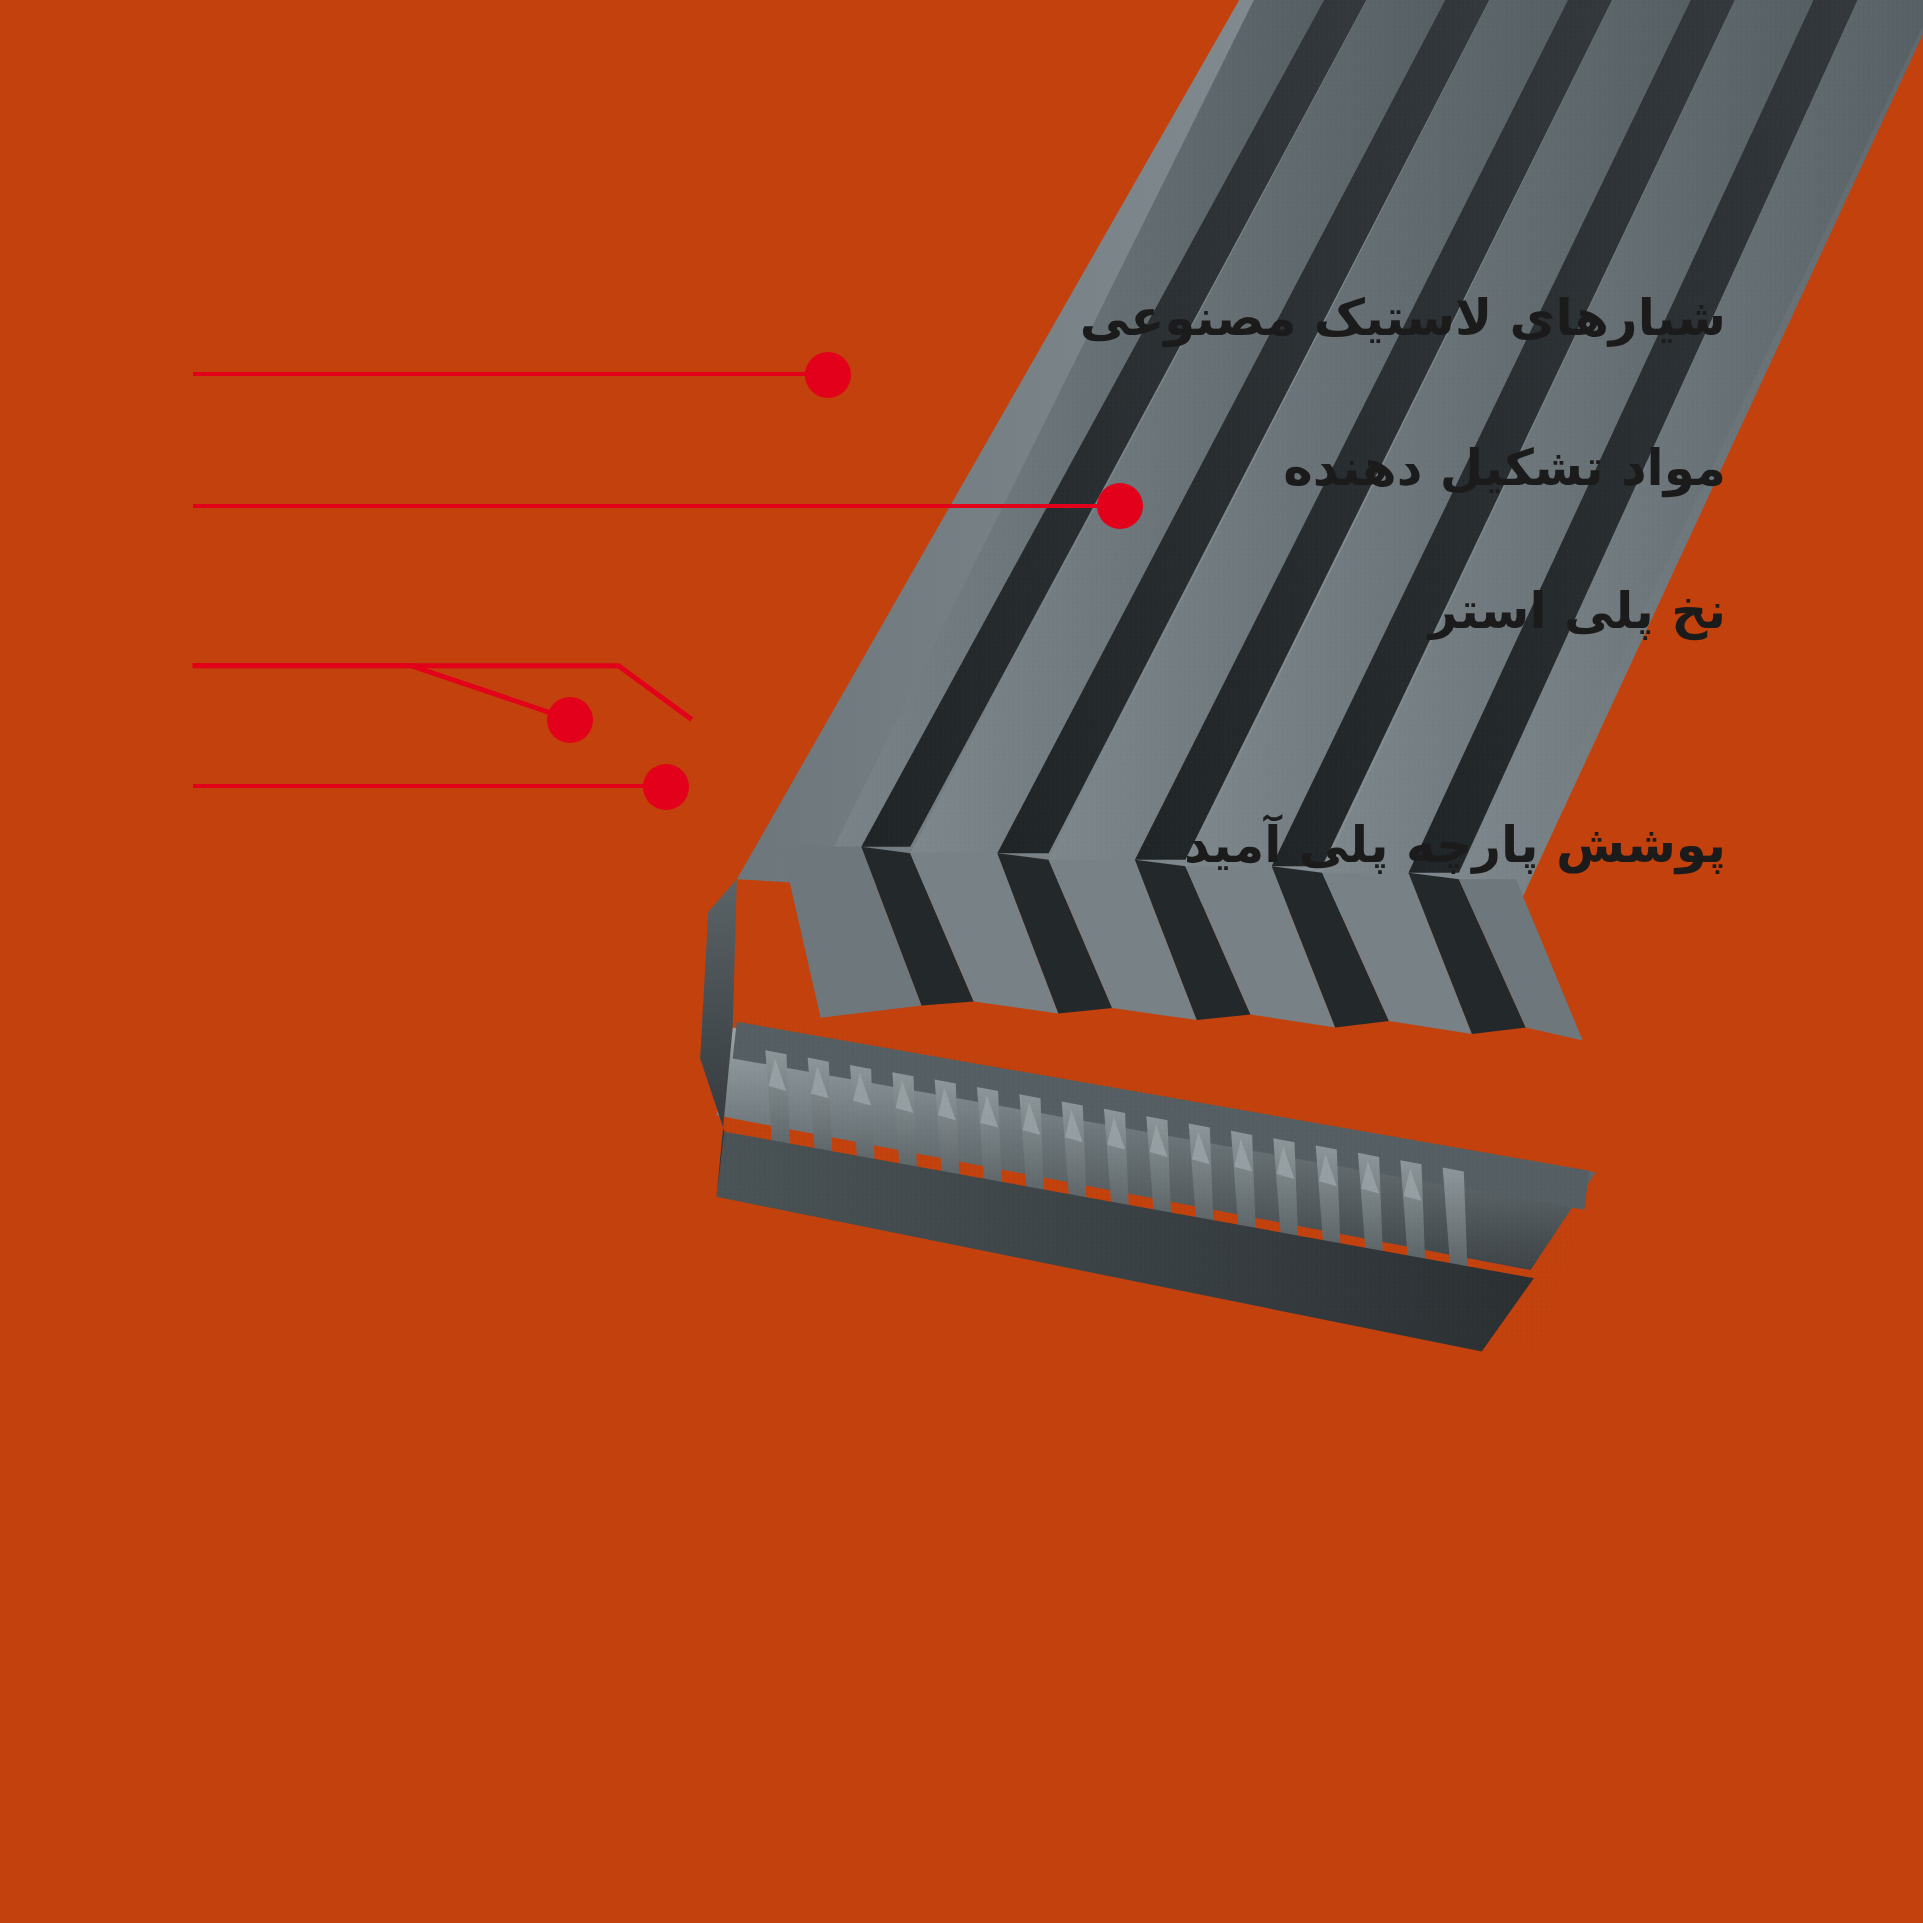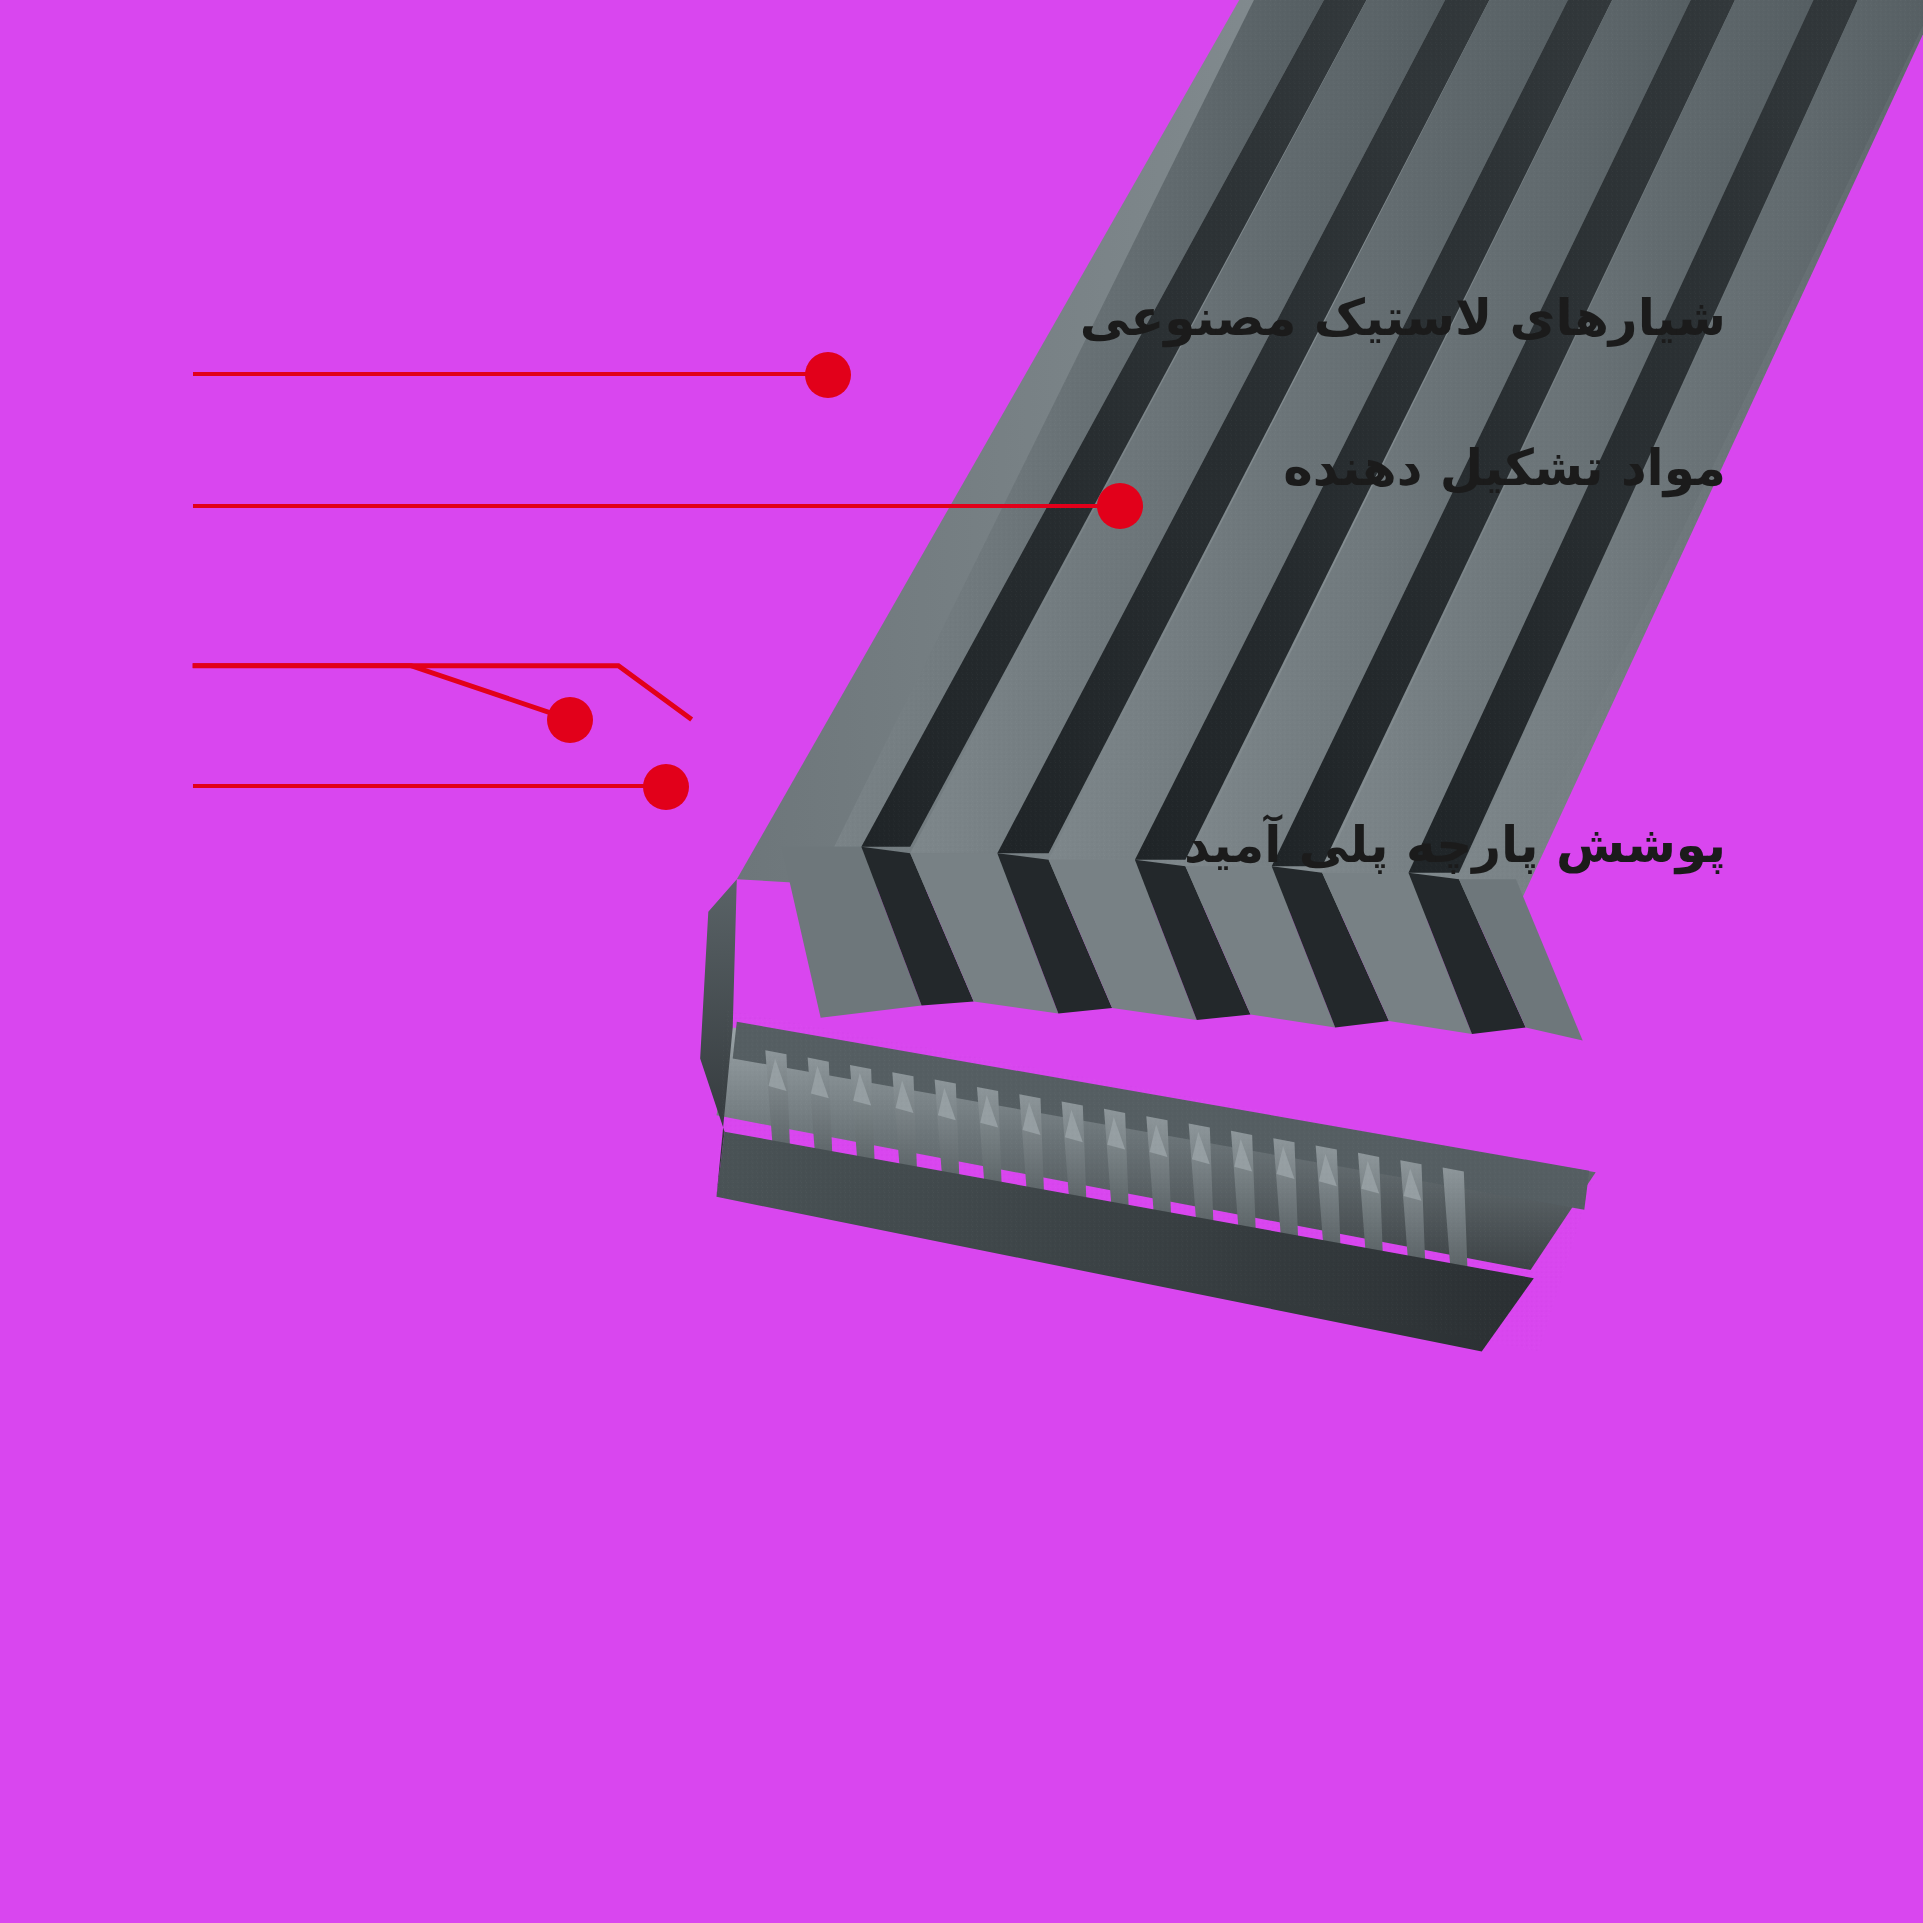--- a/index.html
+++ b/index.html
@@ -4,21 +4,21 @@
 <style>
   html, body {
     margin: 0;
     padding: 0;
     background: #ffffff;
   }
   #stage {
     position: relative;
     width: 1923px;
     height: 1923px;
-    background: #d946ef;
+    background: #c2410c;
     overflow: hidden;
     font-family: "DejaVu Sans", "Liberation Sans", sans-serif;
   }
 
   
   #belt-art {
     position: absolute;
     inset: 0;
     width: 100%;
     height: 100%;
@@ -199,20 +199,21 @@
   </svg>
 
   <div class="callout-label" style="right:197px; top:287px;">شیارهای لاستیک مصنوعی</div>
   <div class="leader-line" style="left:193px; top:372px; width:635px;"></div>
   <div class="leader-dot" style="left:828px; top:375px;"></div>
 
   <div class="callout-label" style="right:197px; top:437px;">مواد تشکیل دهنده</div>
   <div class="leader-line" style="left:193px; top:504px; width:927px;"></div>
   <div class="leader-dot" style="left:1120px; top:506px;"></div>
 
+  <div class="callout-label" style="right:197px; top:580px;">نخ پلی استر</div>
   <svg class="leader-svg" style="left:187px; top:651px; width:407px; height:98px;" viewBox="0 0 500 120">
     <polyline points="7,18 530,18 620,84" fill="none" stroke="#e2001a" stroke-width="6"></polyline>
   </svg>
   <svg class="leader-svg" style="left:187px; top:651px; width:456px; height:114px;" viewBox="0 0 560 140">
     <polyline points="7,18 275,18 470,84" fill="none" stroke="#e2001a" stroke-width="6"></polyline>
   </svg>
   <div class="leader-dot" style="left:570px; top:720px;"></div>
 
   <div class="leader-line" style="left:193px; top:784px; width:473px;"></div>
   <div class="leader-dot" style="left:666px; top:787px;"></div>

